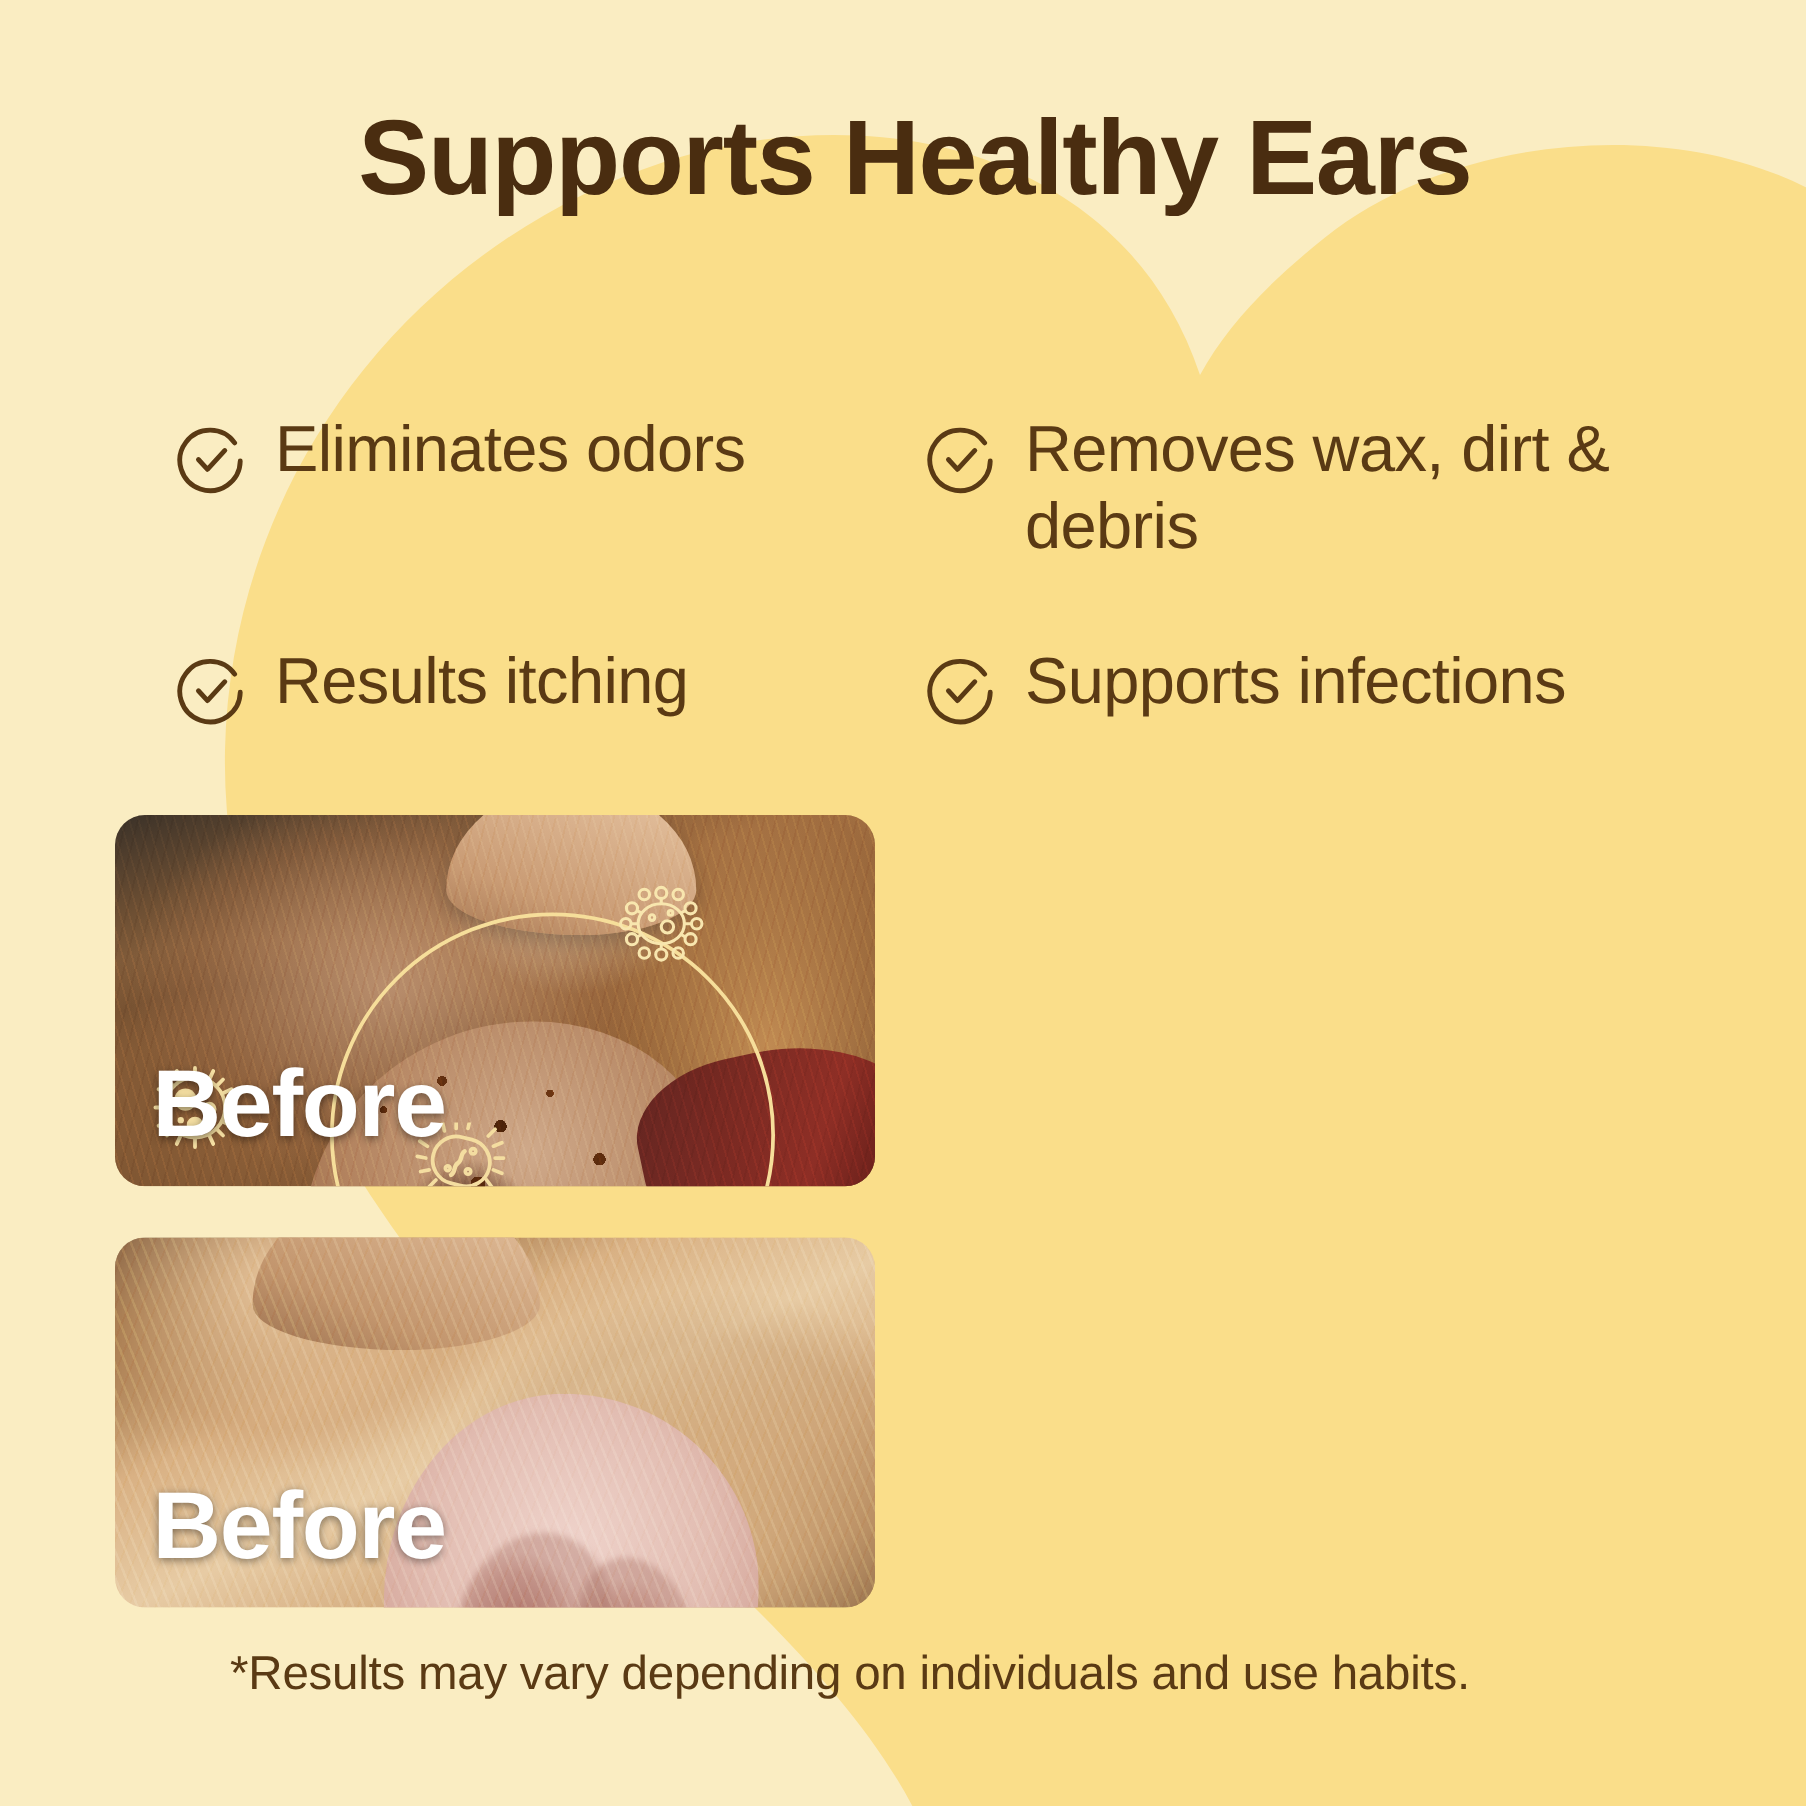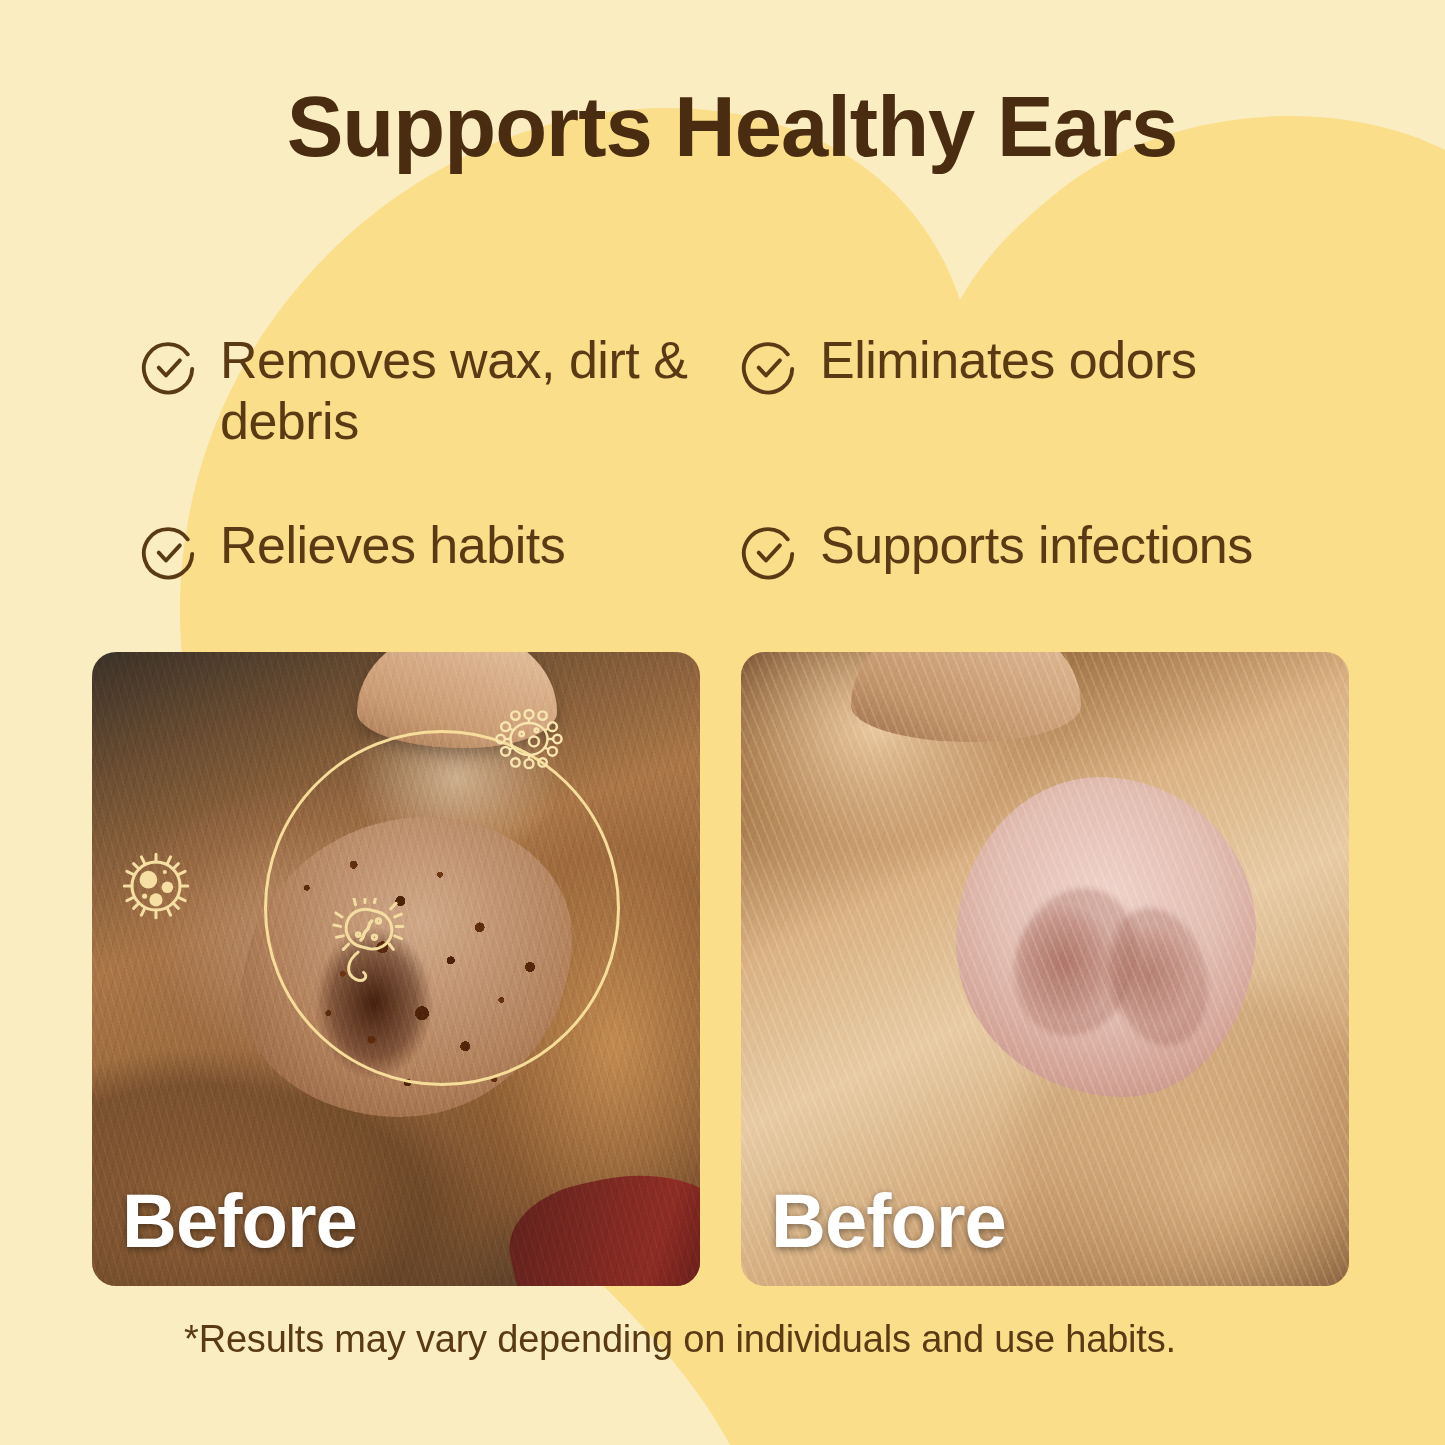--- a/index.html
+++ b/index.html
@@ -77,20 +77,21 @@
 
   
   #compare {
     position:absolute;
     top:652px;
     left:92px;
     width:1262px;
     height:634px;
     display:flex;
     gap:41px;
+    flex-direction:column;
   }
   .photo-card {
     position:relative;
     width:608px;
     height:634px;
     border-radius:24px;
     overflow:hidden;
   }
   .photo-card .photo {
     position:absolute;
@@ -253,48 +254,48 @@
            C 1330 92, 1160 110, 1060 190
            C 1015 226, 982 260, 960 300 Z"></path>
 </svg>
 
 <div id="content">
 
   <h1 id="page-title">Supports Healthy Ears</h1>
 
   <div id="benefits">
 
+    <div class="benefit b-col1">
+      <span class="check-icon">
+        <svg viewBox="0 0 48 48" width="58" height="58">
+          <path d="M39.5 13.5 A20 20 0 1 0 43.2 25.5" fill="none" stroke="#5A3A14" stroke-width="3.2" stroke-linecap="round"></path>
+          <path d="M15.5 24.5 L21.5 31 L33 18.5" fill="none" stroke="#5A3A14" stroke-width="3.2" stroke-linecap="round" stroke-linejoin="round"></path>
+        </svg>
+      </span>
+      <span class="benefit-label">Eliminates odors</span>
+    </div>
+
     <div class="benefit b-col2">
       <span class="check-icon">
         <svg viewBox="0 0 48 48" width="58" height="58">
           <path d="M39.5 13.5 A20 20 0 1 0 43.2 25.5" fill="none" stroke="#5A3A14" stroke-width="3.2" stroke-linecap="round"></path>
           <path d="M15.5 24.5 L21.5 31 L33 18.5" fill="none" stroke="#5A3A14" stroke-width="3.2" stroke-linecap="round" stroke-linejoin="round"></path>
         </svg>
       </span>
       <span class="benefit-label">Removes wax, dirt &amp; debris</span>
     </div>
 
     <div class="benefit b-col1">
       <span class="check-icon">
         <svg viewBox="0 0 48 48" width="58" height="58">
           <path d="M39.5 13.5 A20 20 0 1 0 43.2 25.5" fill="none" stroke="#5A3A14" stroke-width="3.2" stroke-linecap="round"></path>
           <path d="M15.5 24.5 L21.5 31 L33 18.5" fill="none" stroke="#5A3A14" stroke-width="3.2" stroke-linecap="round" stroke-linejoin="round"></path>
         </svg>
       </span>
-      <span class="benefit-label">Eliminates odors</span>
-    </div>
-
-    <div class="benefit b-col1">
-      <span class="check-icon">
-        <svg viewBox="0 0 48 48" width="58" height="58">
-          <path d="M39.5 13.5 A20 20 0 1 0 43.2 25.5" fill="none" stroke="#5A3A14" stroke-width="3.2" stroke-linecap="round"></path>
-          <path d="M15.5 24.5 L21.5 31 L33 18.5" fill="none" stroke="#5A3A14" stroke-width="3.2" stroke-linecap="round" stroke-linejoin="round"></path>
-        </svg>
-      </span>
-      <span class="benefit-label">Relieves habits</span>
+      <span class="benefit-label">Results itching</span>
     </div>
 
     <div class="benefit b-col2">
       <span class="check-icon">
         <svg viewBox="0 0 48 48" width="58" height="58">
           <path d="M39.5 13.5 A20 20 0 1 0 43.2 25.5" fill="none" stroke="#5A3A14" stroke-width="3.2" stroke-linecap="round"></path>
           <path d="M15.5 24.5 L21.5 31 L33 18.5" fill="none" stroke="#5A3A14" stroke-width="3.2" stroke-linecap="round" stroke-linejoin="round"></path>
         </svg>
       </span>
       <span class="benefit-label">Supports infections</span>

